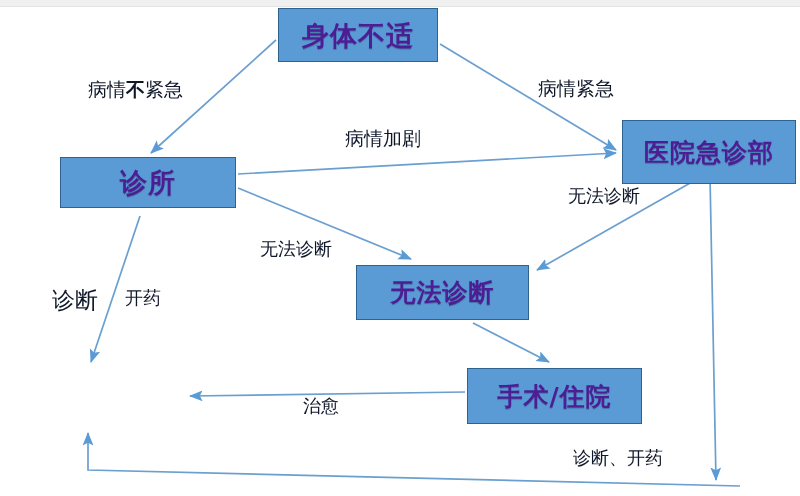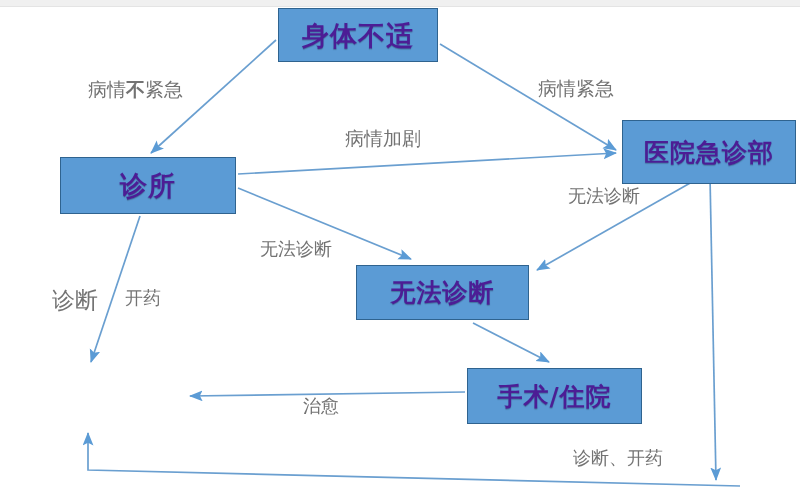--- a/index.html
+++ b/index.html
@@ -22,21 +22,21 @@
     border:1px solid #2f638f;
     display:flex;align-items:center;justify-content:center;
     color:#4c1d95;
     font-weight:bold;
     letter-spacing:1px;
     text-shadow:0 1px 1px rgba(0,0,0,0.25);
   }
   .node span{display:block;line-height:1;white-space:nowrap;}
   .lbl{
     position:absolute;
-    color:#737373;
+    color:#0f172a;
     white-space:nowrap;
     line-height:1;
   }
   .lbl b{font-weight:bold;}
 </style>
 </head>
 <body>
 
 <div id="canvas">
 
@@ -70,21 +70,21 @@
   </svg>
 
   <div class="node" style="left:278px;top:8px;width:160px;height:54px;font-size:27px;">
     <span>身体不适</span>
   </div>
 
   <div class="node" style="left:622px;top:120px;width:174px;height:64px;font-size:25px;">
     <span>医院急诊部</span>
   </div>
 
-  <div class="node" style="left:60px;top:157px;width:176px;height:57px;font-size:27px;">
+  <div class="node" style="left:60px;top:157px;width:176px;height:51px;font-size:27px;">
     <span>诊所</span>
   </div>
 
   <div class="node" style="left:356px;top:265px;width:173px;height:55px;font-size:25px;">
     <span>无法诊断</span>
   </div>
 
 
   <div class="node" style="left:467px;top:368px;width:175px;height:56px;font-size:25px;">
     <span>手术/住院</span>

